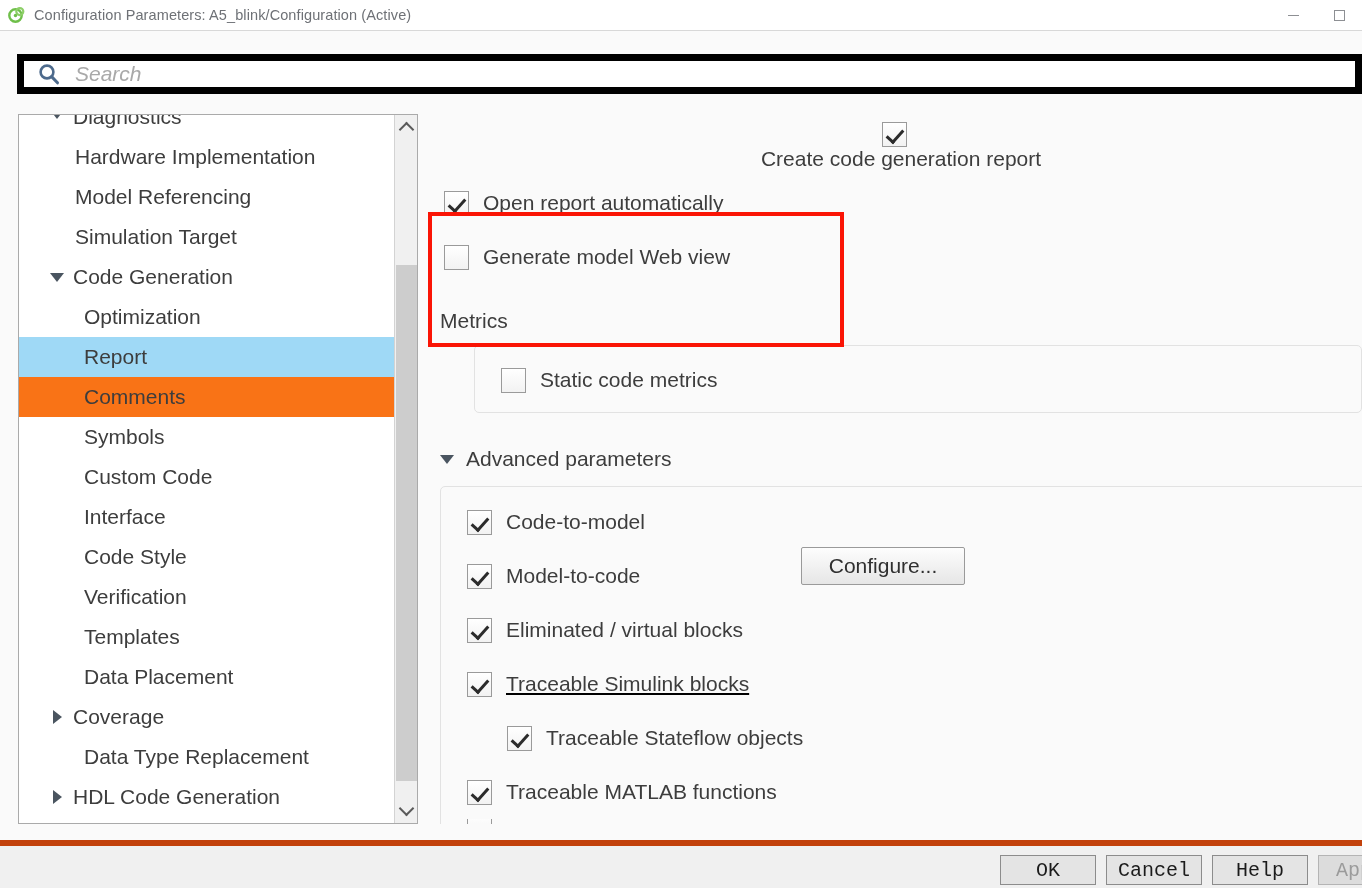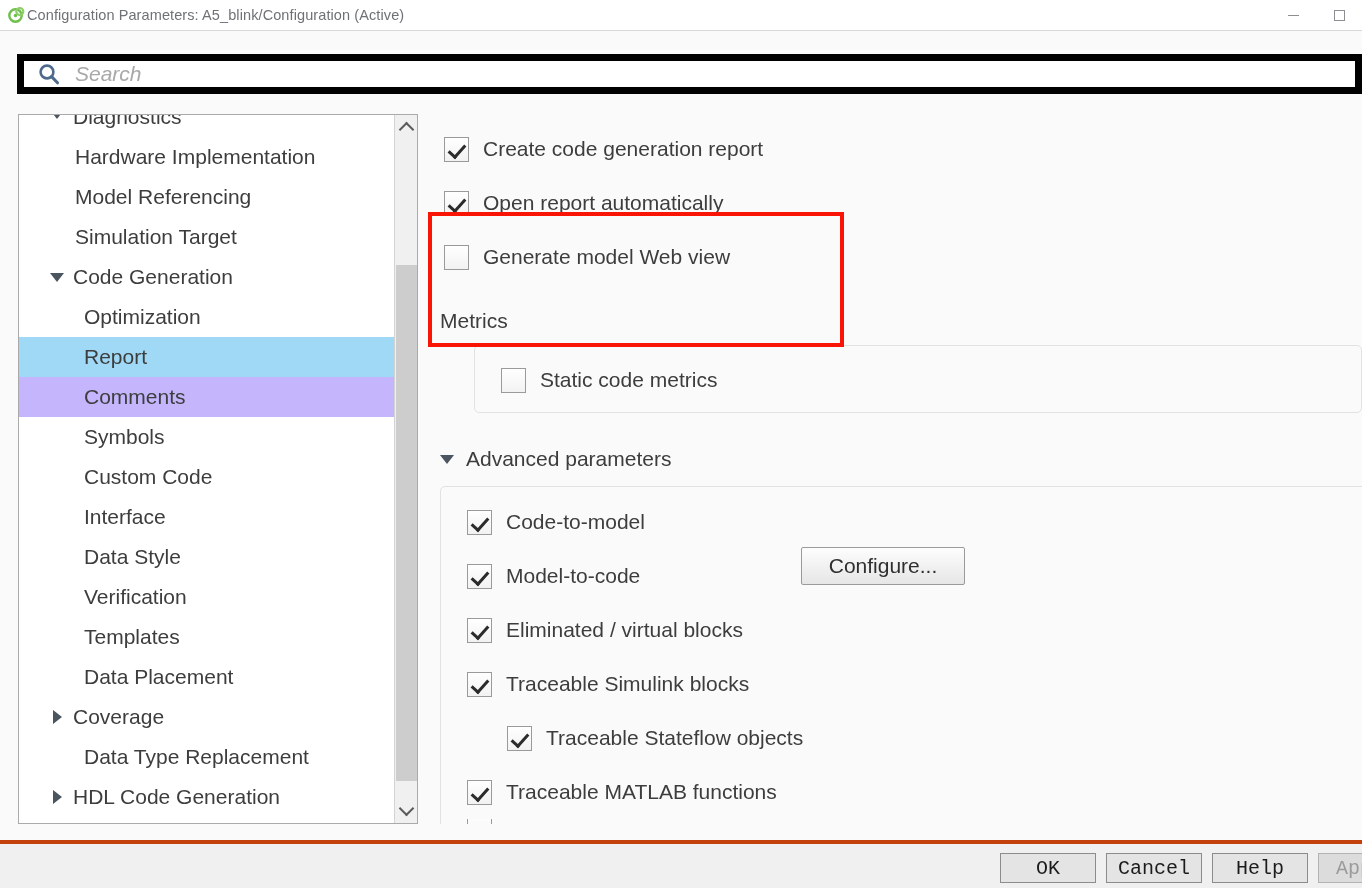--- a/index.html
+++ b/index.html
@@ -29,21 +29,21 @@
     display: flex;
     align-items: center;
   }
   .title-icon {
     width: 18px; height: 18px;
     margin-left: 7px;
     flex: 0 0 auto;
     position: relative;
   }
   .title-text {
-    margin-left: 2px;
+    margin-left: 9px;
     font-size: 14.5px;
     color: #6e7176;
     white-space: nowrap;
     letter-spacing: 0.1px;
   }
   .win-controls {
     position: absolute;
     right: 0; top: 0;
     height: 30px;
     display: flex;
@@ -165,21 +165,21 @@
     width: 0; height: 0;
     border-top: 7px solid transparent;
     border-bottom: 7px solid transparent;
     border-left: 9px solid #4a5560;
   }
   .lvl0 .twisty { left: 30px; }
   .lvl0 .tlabel { margin-left: 54px; }
   .lvl1 .tlabel { margin-left: 56px; }
   .lvl2 .tlabel { margin-left: 65px; }
   .tree-item.selected { background: #9fd9f6; }
-  .tree-item.hovered  { background: #c4b5fd; }
+  .tree-item.hovered  { background: #f97316; }
 
   
   .tree-sb {
     position: absolute;
     right: 0; top: 0;
     width: 23px;
     height: 708px;
     background: #f0f0f0;
     border-left: 1px solid #d3d3d3;
     box-sizing: border-box;
@@ -301,21 +301,21 @@
     z-index: 30;
   }
 
   
   .footer {
     position: absolute;
     left: 0; top: 840px;
     width: 1362px;
     height: 48px;
     background: #f0f0f0;
-    border-top: 4px solid #c2410c;
+    border-top: 6px solid #c2410c;
     box-sizing: border-box;
   }
   .footer-btns {
     position: absolute;
     right: -52px;
     top: 9px;
     display: flex;
     gap: 10px;
   }
   .dlg-btn {
@@ -412,21 +412,21 @@
           <div class="tree-item lvl2">
             <span class="tlabel">Symbols</span>
           </div>
           <div class="tree-item lvl2">
             <span class="tlabel">Custom Code</span>
           </div>
           <div class="tree-item lvl2">
             <span class="tlabel">Interface</span>
           </div>
           <div class="tree-item lvl2">
-            <span class="tlabel">Data Style</span>
+            <span class="tlabel">Code Style</span>
           </div>
           <div class="tree-item lvl2">
             <span class="tlabel">Verification</span>
           </div>
           <div class="tree-item lvl2">
             <span class="tlabel">Templates</span>
           </div>
           <div class="tree-item lvl2">
             <span class="tlabel">Data Placement</span>
           </div>
@@ -453,21 +453,21 @@
         <div class="sb-thumb"></div>
         <div class="sb-arrow down">
           <span class="chev down"></span>
         </div>
       </div>
     </div>
 
     <div class="content-panel">
 
       <div id="report-options" style="position:absolute;left:18px;top:8px;width:900px;">
-          <div class="cb-row" style="height: 54px;">
+          <div class="cb-row" style="height: 54px; flex-direction: column;">
             <span class="checkbox checked"></span>
             <span class="cb-label">Create code generation report</span>
           </div>
           <div class="cb-row" style="height: 54px;">
             <span class="checkbox checked"></span>
             <span class="cb-label">Open report automatically</span>
           </div>
           <div class="cb-row" style="height: 54px;">
             <span class="checkbox"></span>
             <span class="cb-label">Generate model Web view</span>
@@ -498,21 +498,21 @@
                 <span class="cb-label">Code-to-model</span>
               </div>
               <div class="cb-row" style="height: 54px;">
                 <span class="checkbox checked"></span>
                 <span class="cb-label">Model-to-code</span>
               </div>
               <div class="cb-row" style="height: 54px;">
                 <span class="checkbox checked"></span>
                 <span class="cb-label">Eliminated / virtual blocks</span>
               </div>
-              <div class="cb-row" style="height: 54px;">
+              <div class="cb-row" style="height: 54px; text-decoration: underline;">
                 <span class="checkbox checked"></span>
                 <span class="cb-label">Traceable Simulink blocks</span>
               </div>
               <div class="cb-row" style="height: 54px; padding-left: 40px;">
                 <span class="checkbox checked"></span>
                 <span class="cb-label">Traceable Stateflow objects</span>
               </div>
               <div class="cb-row" style="height: 54px;">
                 <span class="checkbox checked"></span>
                 <span class="cb-label">Traceable MATLAB functions</span>

